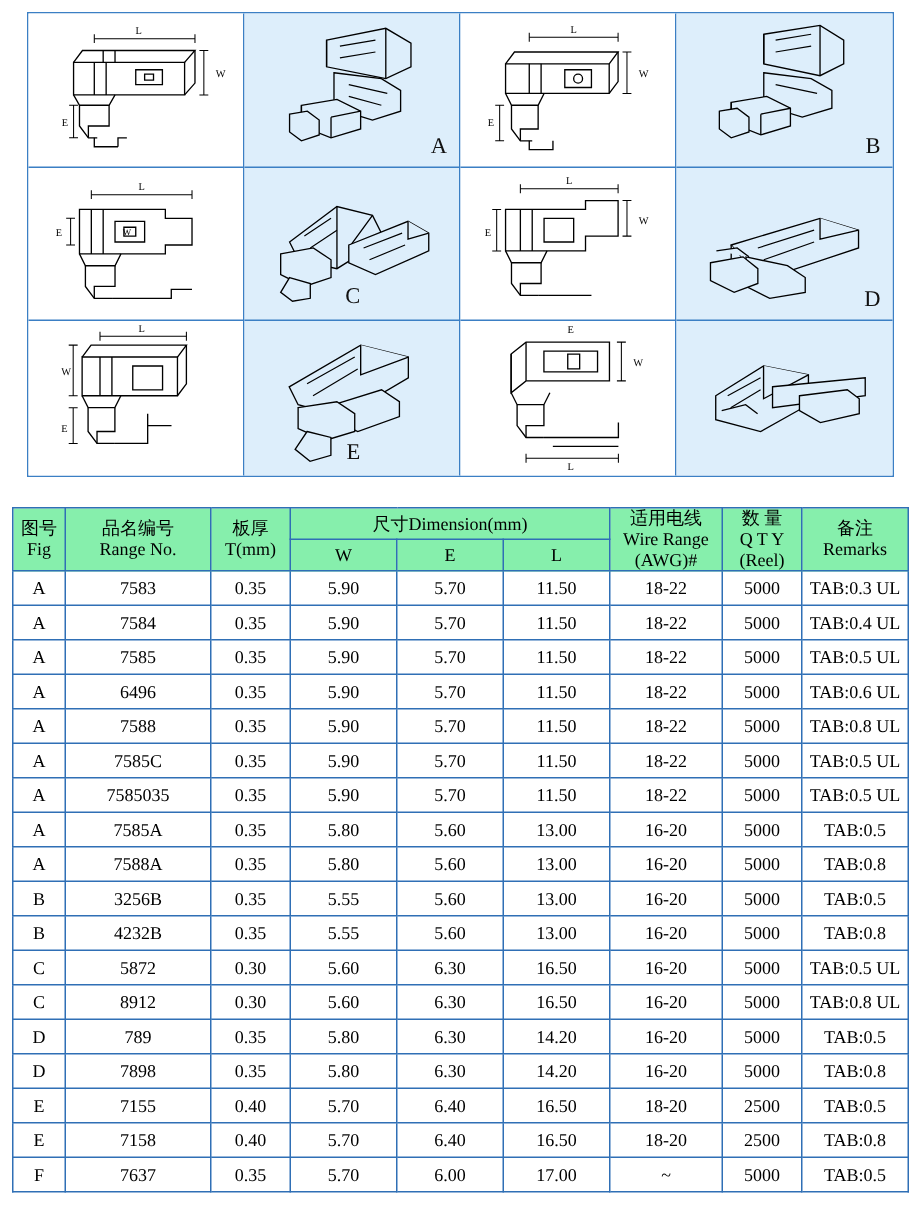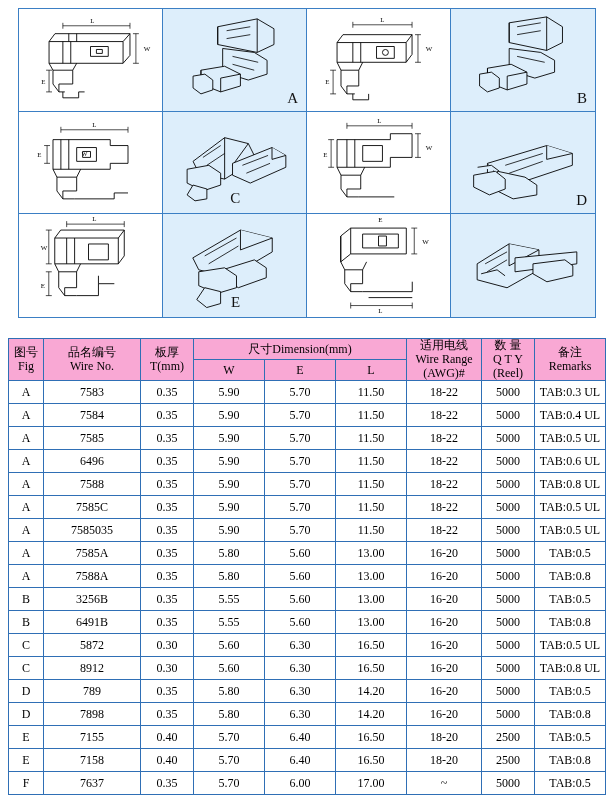--- a/index.html
+++ b/index.html
@@ -71,21 +71,21 @@
     text-align: center;
     font-size: 12px;
     font-family: "Liberation Serif", serif;
     color: #000;
     padding: 0;
     height: 22px;
     line-height: 1.05;
     font-weight: normal;
   }
   .spec-table thead td {
-    background: #f9a8d4;
+    background: #86efac;
     font-size: 12px;
     height: 17px;
   }
   .hdr-two {
     display: flex;
     flex-direction: column;
     justify-content: center;
     line-height: 1.15;
   }
   .hdr-two span { display: block; }
@@ -371,21 +371,21 @@
       <tr>
         <td class="fig-col" rowspan="2">
           <div class="hdr-two">
             <span>图号</span>
             <span>Fig</span>
           </div>
         </td>
         <td class="part-col" rowspan="2">
           <div class="hdr-two">
             <span>品名编号</span>
-            <span>Wire No.</span>
+            <span>Range No.</span>
           </div>
         </td>
         <td class="t-col" rowspan="2">
           <div class="hdr-two">
             <span>板厚</span>
             <span>T(mm)</span>
           </div>
         </td>
         <td colspan="3">尺寸Dimension(mm)</td>
         <td class="wire-col" rowspan="2">
@@ -521,21 +521,21 @@
           <td class="t-col">0.35</td>
           <td class="wel-col">5.55</td>
           <td class="wel-col">5.60</td>
           <td class="l-col">13.00</td>
           <td class="wire-col">16-20</td>
           <td class="qty-col">5000</td>
           <td class="remarks-cell">TAB:0.5</td>
         </tr>
         <tr>
           <td class="fig-col">B</td>
-          <td class="part-col">6491B</td>
+          <td class="part-col">4232B</td>
           <td class="t-col">0.35</td>
           <td class="wel-col">5.55</td>
           <td class="wel-col">5.60</td>
           <td class="l-col">13.00</td>
           <td class="wire-col">16-20</td>
           <td class="qty-col">5000</td>
           <td class="remarks-cell">TAB:0.8</td>
         </tr>
         <tr>
           <td class="fig-col">C</td>

